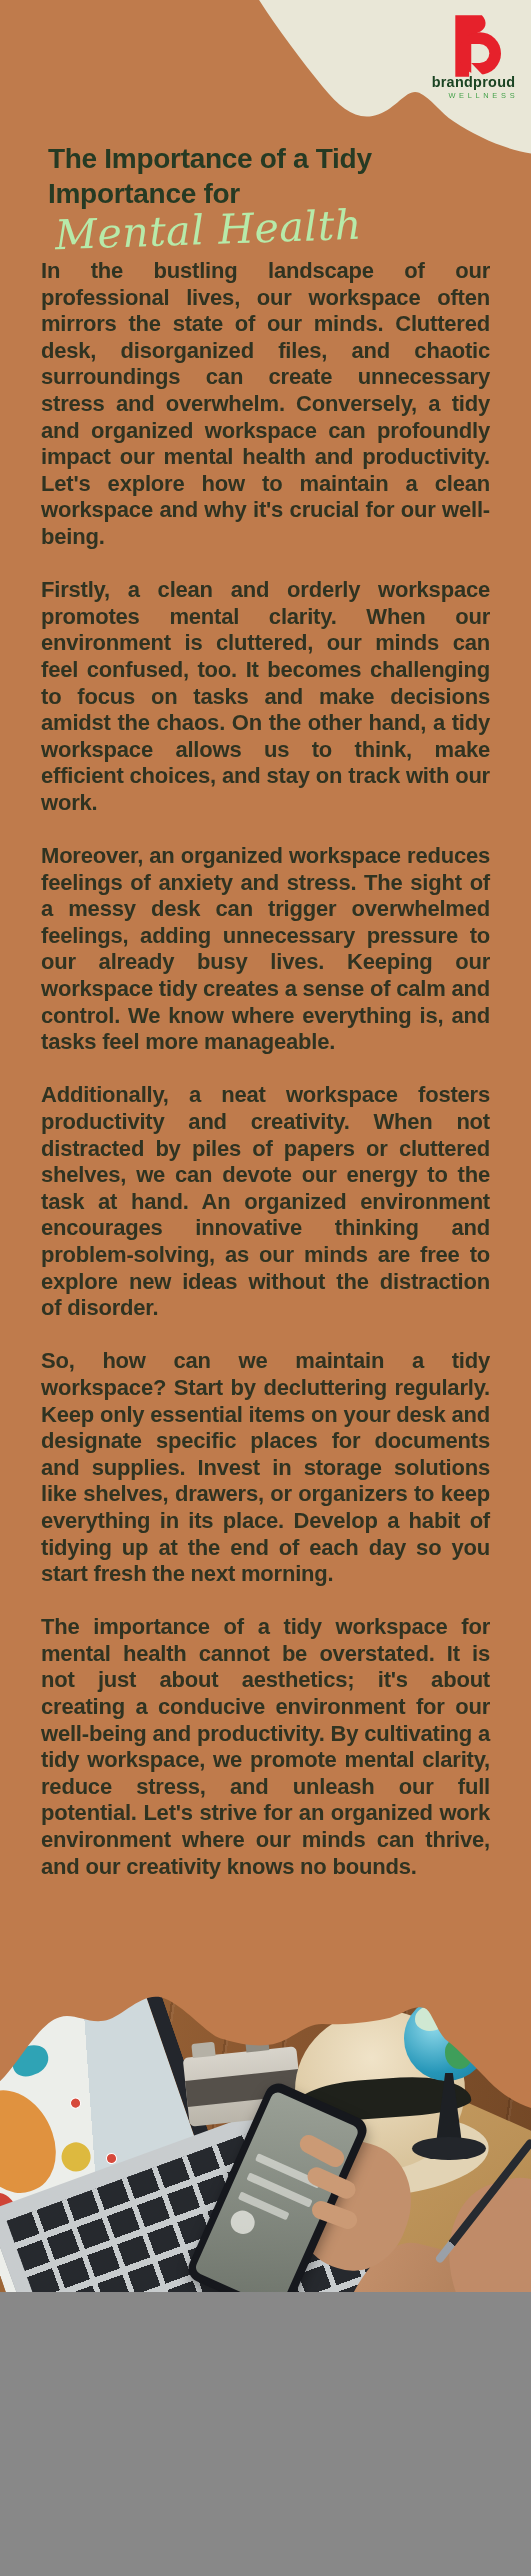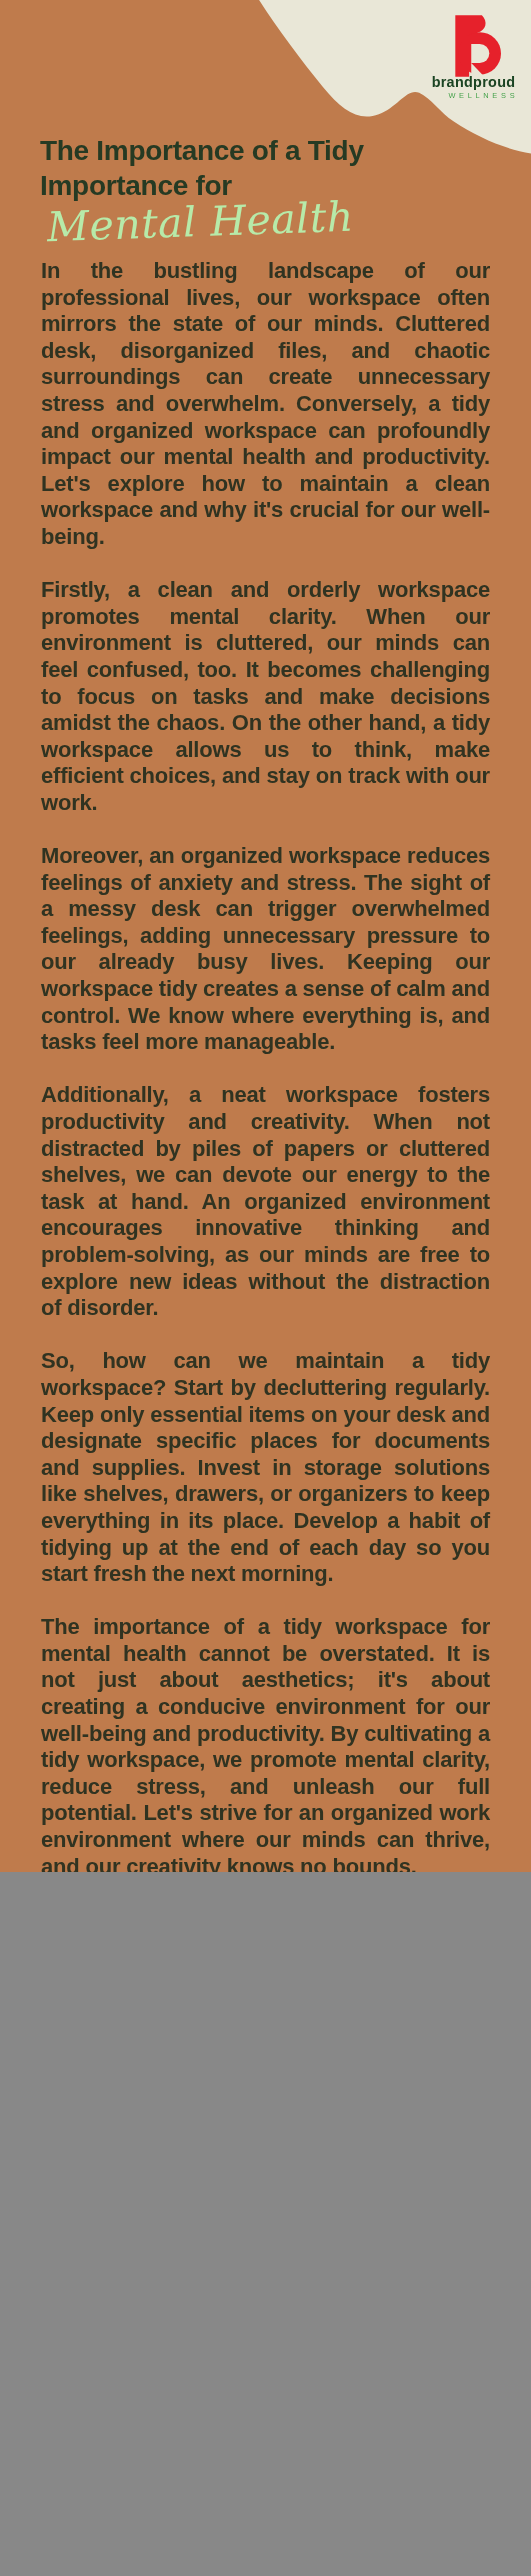--- a/index.html
+++ b/index.html
@@ -1,17 +1,17 @@
 <!DOCTYPE html>
 <html style="font-size:8.5px"><head>
 <meta charset="utf-8">
 <style>
   html,body{margin:0;padding:0;background:#888;}
   .poster{
-    position:relative;width:532px;height:1872px;margin:0 auto;
+    position:relative;width:532px;height:2292px;margin:0 auto;
     background:#bf7b4c;overflow:hidden;
     font-family:"Liberation Sans",sans-serif;
   }
   
   .corner-blob{position:absolute;top:0;left:0;width:532px;height:160px;}
   .logo{position:absolute;top:0;left:415px;width:117px;text-align:center;}
   .logo-mark{position:absolute;left:35px;top:15px;width:51px;height:62px;}
   .logo-name{position:absolute;top:74px;left:0;width:117px;
     font-size:14.4px;font-weight:bold;color:#1b4423;letter-spacing:0.3px;}
   .logo-tagline{position:absolute;top:91px;left:8px;width:117px;
@@ -143,21 +143,21 @@
     <svg class="logo-mark" viewBox="0 0 96 116">
       <path fill="#e6212b" d="M10,0 H60 C72,12 68,28 52,33 L36,39 V116 H10 Z"></path>
       <circle fill="#e6212b" cx="56" cy="72" r="40"></circle>
       <path fill="#e9e7d7" d="M40,54 V90 H56 A18,18 0 0 0 56,54 Z"></path>
       <path fill="#e9e7d7" d="M40,90 L62,113 L40,113 Z"></path>
     </svg>
     <div class="logo-name">brandproud</div>
     <div class="logo-tagline">WELLNESS</div>
   </div>
 
-  <h1 class="title-block" style="margin:0;">
+  <h1 class="title-block" style="margin:8px;">
     <span>The Importance of a Tidy</span><br>
     <span>Importance for</span><span class="title-script">Mental Health</span>
   </h1>
 
   <div class="article">
     <p>In the bustling landscape of our professional lives, our workspace often mirrors the state of our minds. Cluttered desk, disorganized files, and chaotic surroundings can create unnecessary stress and overwhelm. Conversely, a tidy and organized workspace can profoundly impact our mental health and productivity. Let's explore how to maintain a clean workspace and why it's crucial for our well-being.</p>
     <p>Firstly, a clean and orderly workspace promotes mental clarity. When our environment is cluttered, our minds can feel confused, too. It becomes challenging to focus on tasks and make decisions amidst the chaos. On the other hand, a tidy workspace allows us to think, make efficient choices, and stay on track with our work.</p>
     <p>Moreover, an organized workspace reduces feelings of anxiety and stress. The sight of a messy desk can trigger overwhelmed feelings, adding unnecessary pressure to our already busy lives. Keeping our workspace tidy creates a sense of calm and control. We know where everything is, and tasks feel more manageable.</p>
     <p>Additionally, a neat workspace fosters productivity and creativity. When not distracted by piles of papers or cluttered shelves, we can devote our energy to the task at hand. An organized environment encourages innovative thinking and problem-solving, as our minds are free to explore new ideas without the distraction of disorder.</p>
     <p>So, how can we maintain a tidy workspace? Start by decluttering regularly. Keep only essential items on your desk and designate specific places for documents and supplies. Invest in storage solutions like shelves, drawers, or organizers to keep everything in its place. Develop a habit of tidying up at the end of each day so you start fresh the next morning.</p>

